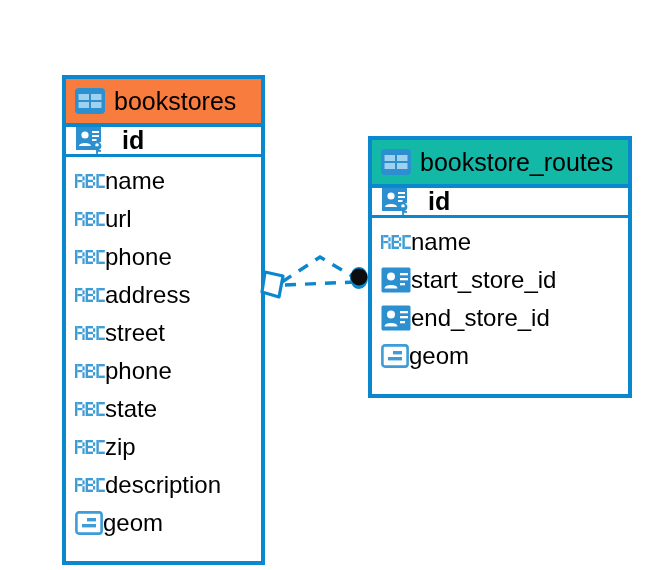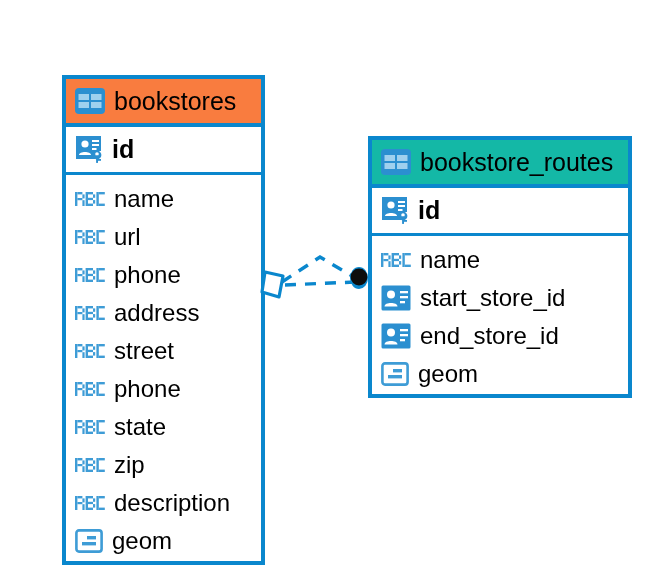--- a/index.html
+++ b/index.html
@@ -46,42 +46,41 @@
     font-size: 25px;
     color: #000000;
     line-height: 1;
     white-space: nowrap;
   }
 
   .pk-row {
     box-sizing: border-box;
     display: flex;
     align-items: center;
-    gap: 7px;
+    gap: 17px;
     padding: 0 8px 0 9px;
-    height: 48px;
+    height: 30px;
     border-bottom: 3px solid #0a87cd;
     background: #ffffff;
     text-align: center;
   }
   .pk-label {
     font-size: 25px;
     font-weight: bold;
     color: #000000;
     line-height: 1;
     white-space: nowrap;
   }
 
   .fields { padding: 5px 0 6px 0; }
 
   .field-row {
     box-sizing: border-box;
     display: flex;
     align-items: center;
-    gap: 9px;
     padding: 0 8px 0 9px;
     height: 38px;
     background: #ffffff;
   }
   .field-label {
     font-size: 24px;
     color: #000000;
     line-height: 1;
     white-space: nowrap;
   }

